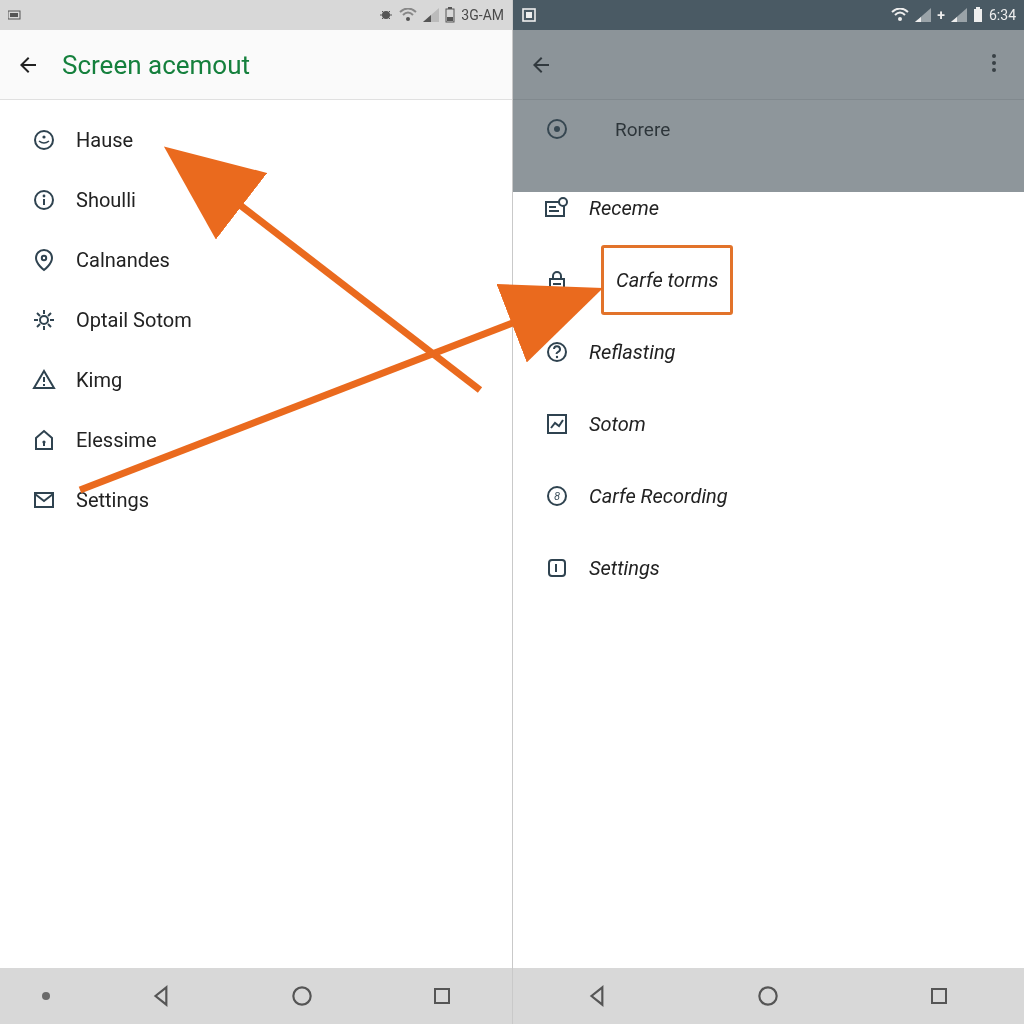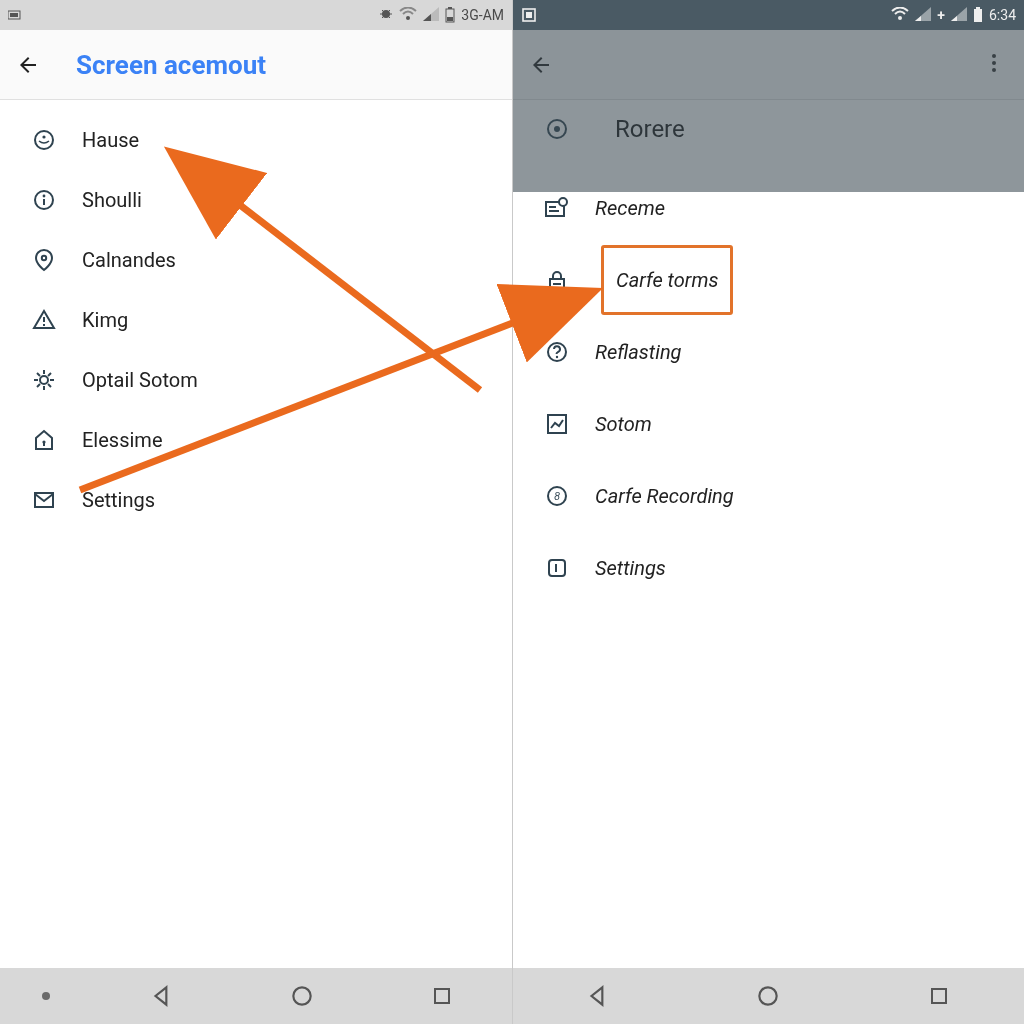--- a/index.html
+++ b/index.html
@@ -6,44 +6,44 @@
   html, body { width: 1024px; height: 1024px; font-family: Roboto, Arial, sans-serif; background: #d6d6d6; }
   .stage { position: relative; width: 1024px; height: 1024px; overflow: hidden; }
 
   .phone { position: absolute; top: 0; width: 512px; height: 1024px; background: #fff; }
   .phone-left  { left: 0; }
   .phone-right { left: 512px; border-left: 1px solid #c9c9c9; }
 
   
   .statusbar { height: 30px; background: #d8d8d8; display: flex; align-items: center; justify-content: space-between; padding: 0 8px; font-size: 14px; color: #4a4a4a; }
   .statusbar .sb-left  { display: flex; align-items: center; gap: 6px; }
-  .statusbar .sb-right { display: flex; gap: 6px; }
+  .statusbar .sb-right { display: flex; align-items: center; gap: 6px; }
   .sb-ico { display: inline-flex; }
   .sb-ico svg { display: block; }
   .statusbar.dark { background: #4a5a64; }
 
   
   .appbar { height: 70px; background: #fafafa; display: flex; align-items: center; padding: 0 14px; border-bottom: 1px solid #e0e0e0; }
   .appbar .back { width: 28px; height: 28px; display: flex; align-items: center; justify-content: center; color: #2b2b2b; }
-  .appbar .title { font-size: 26px; font-weight: 700; color: #3b82f6; margin-left: 34px; }
+  .appbar .title { font-size: 26px; font-weight: 400; color: #15803d; margin-left: 20px; }
   .appbar .dots { margin-left: auto; padding-right: 6px; }
 
   
   .dim-block { position: absolute; left: 0; right: 0; top: 30px; height: 162px; background: rgba(60,74,82,0.58); pointer-events: none; }
   .appbar.under-dim { position: relative; }
   .dim-row { height: 58px; display: flex; align-items: center; padding-left: 30px; position: relative; }
-  .dim-row .li-label { color: #1a1a1a; font-size: 24px; margin-left: 44px; }
+  .dim-row .li-label { color: #1a1a1a; font-size: 19px; margin-left: 44px; }
   .dim-row .li-ico { color: #324049; }
 
   
   .list { padding-top: 10px; }
   .li { height: 60px; display: flex; align-items: center; padding: 0 12px 0 30px; }
   .li-ico { width: 28px; height: 28px; display: flex; align-items: center; justify-content: center; color: #2f4350; flex: 0 0 28px; }
   .li-ico svg { display: block; }
-  .li-label { font-size: 20px; color: #222; margin-left: 24px; }
+  .li-label { font-size: 20px; color: #222; margin-left: 18px; }
 
   .li.short { height: 72px; font-style: italic; }
 
   
   .hl-box { border: 3px solid #e2732a; border-radius: 3px; padding: 20px 12px; margin-left: 30px; display: inline-block; }
 
   
   .navbar { position: absolute; left: 0; right: 0; bottom: 0; height: 56px; background: #d8d8d8; display: flex; align-items: center; justify-content: space-around; }
   .navbtn { width: 56px; height: 36px; display: flex; align-items: center; justify-content: center; color: #4a4a4a; }
   .navbtn svg { display: block; }
@@ -134,30 +134,20 @@
         <span class="li-label">Shoulli</span>
       </div>
       <div class="li">
         <span class="li-ico">
           <svg width="24" height="24" viewBox="0 0 24 24">
               <path d="M12 2 C7 2 4 6 4 10 C4 16 12 22 12 22 C12 22 20 16 20 10 C20 6 17 2 12 2 Z" fill="none" stroke="#2f4350" stroke-width="2"></path>
               <circle cx="12" cy="10" r="2.2" fill="none" stroke="#2f4350" stroke-width="2"></circle>
             </svg>
         </span>
         <span class="li-label">Calnandes</span>
-      </div>
-      <div class="li">
-        <span class="li-ico">
-          <svg width="24" height="24" viewBox="0 0 24 24">
-              <path d="M12 3 L22 20 L2 20 Z" fill="none" stroke="#2f4350" stroke-width="2"></path>
-              <rect x="11" y="9" width="2" height="5" fill="#2f4350"></rect>
-              <rect x="11" y="16" width="2" height="2" fill="#2f4350"></rect>
-            </svg>
-        </span>
-        <span class="li-label">Kimg</span>
       </div>
       <div class="li">
         <span class="li-ico">
           <svg width="24" height="24" viewBox="0 0 24 24">
               <circle cx="12" cy="12" r="4" fill="none" stroke="#2f4350" stroke-width="2"></circle>
               <g stroke="#2f4350" stroke-width="2">
                 <line x1="12" y1="2" x2="12" y2="6"></line>
                 <line x1="12" y1="18" x2="12" y2="22"></line>
                 <line x1="2" y1="12" x2="6" y2="12"></line>
                 <line x1="18" y1="12" x2="22" y2="12"></line>
@@ -166,20 +156,30 @@
                 <line x1="5" y1="19" x2="8" y2="16"></line>
                 <line x1="16" y1="8" x2="19" y2="5"></line>
               </g>
             </svg>
         </span>
         <span class="li-label">Optail Sotom</span>
       </div>
       <div class="li">
         <span class="li-ico">
           <svg width="24" height="24" viewBox="0 0 24 24">
+              <path d="M12 3 L22 20 L2 20 Z" fill="none" stroke="#2f4350" stroke-width="2"></path>
+              <rect x="11" y="9" width="2" height="5" fill="#2f4350"></rect>
+              <rect x="11" y="16" width="2" height="2" fill="#2f4350"></rect>
+            </svg>
+        </span>
+        <span class="li-label">Kimg</span>
+      </div>
+      <div class="li">
+        <span class="li-ico">
+          <svg width="24" height="24" viewBox="0 0 24 24">
               <path d="M4 10 L12 3 L20 10 V21 H4 Z" fill="none" stroke="#2f4350" stroke-width="2"></path>
               <circle cx="12" cy="14" r="1.6" fill="#2f4350"></circle>
               <rect x="11" y="15" width="2" height="3" fill="#2f4350"></rect>
             </svg>
         </span>
         <span class="li-label">Elessime</span>
       </div>
       <div class="li">
         <span class="li-ico">
           <svg width="24" height="24" viewBox="0 0 24 24">

